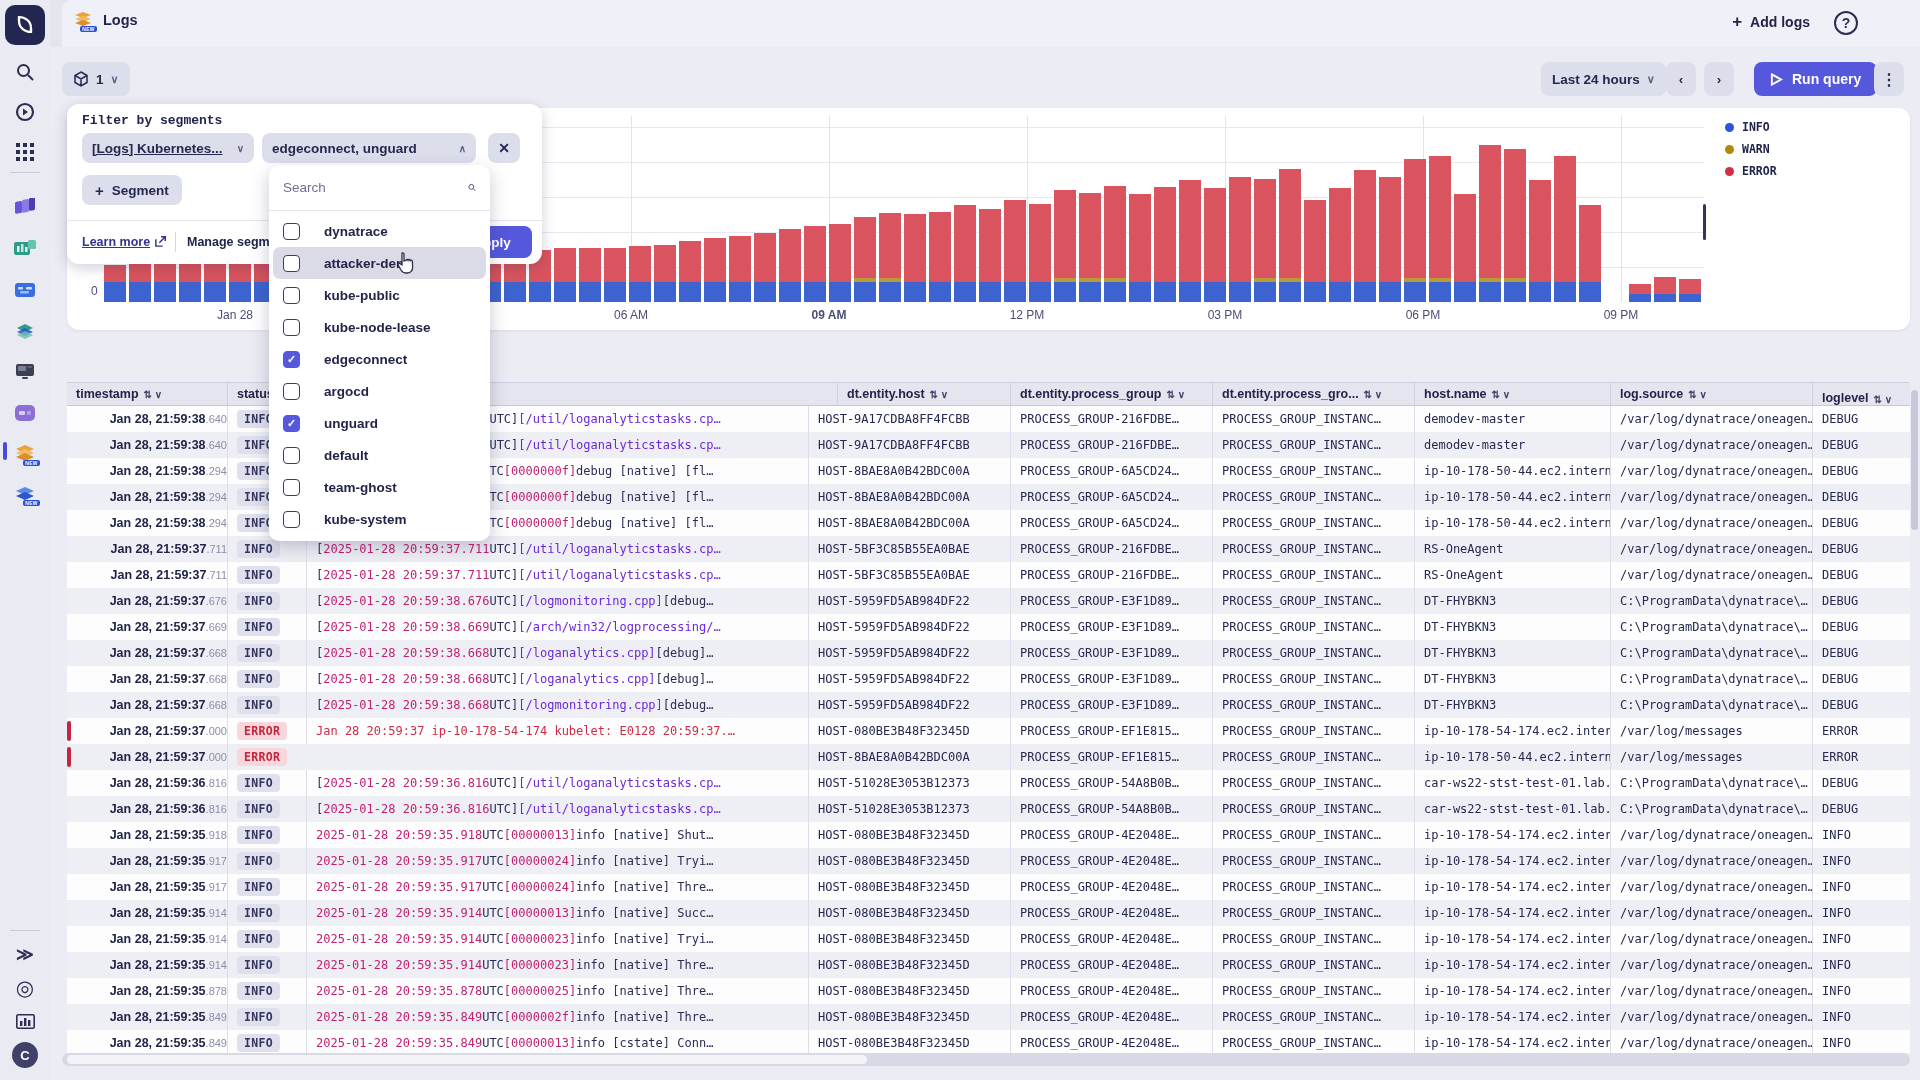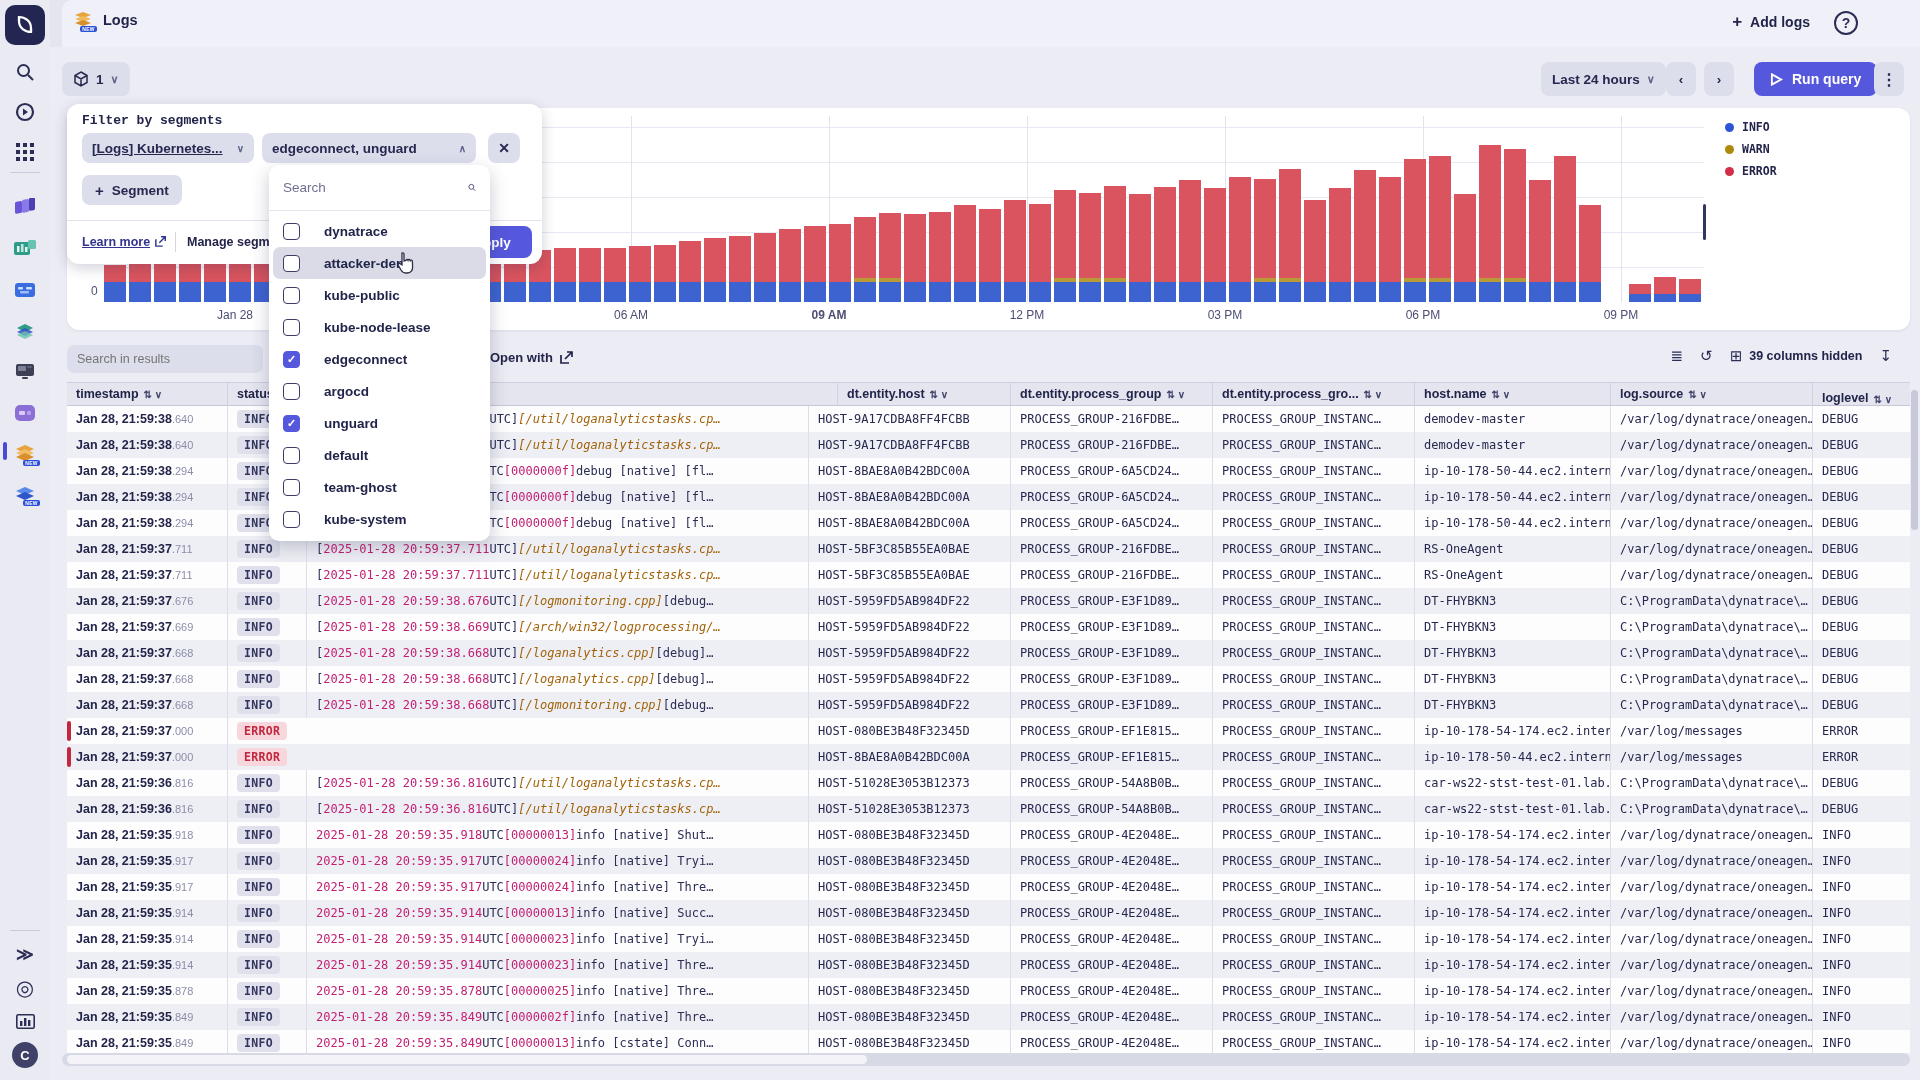--- a/index.html
+++ b/index.html
@@ -97,28 +97,28 @@
         font-size:12.5px; font-weight:bold; color:#22244a; border-left:1px solid #cfd1e0; overflow:hidden; white-space:nowrap; }
   .th:first-child { border-left:0; }
   .sortg { font-size:10px; color:#41436b; }
   .tbody { left:67px; top:406px; width:1843px; height:647px; overflow:hidden; z-index:3; }
   .tr { position:absolute; left:0; width:1843px; height:26px; }
   .tr.even { background:#fdfdfe; }
   .tr.odd  { background:#eeeff5; }
   .td { position:absolute; top:0; height:26px; display:flex; align-items:center; padding-left:9px;
         overflow:hidden; white-space:nowrap; border-left:1px solid #dddee9;
         font-family:"DejaVu Sans Mono", monospace; font-size:12px; color:#26284f; }
-  .td.first { border-left:0; }
+  .td.first { border-left:0;justify-content:flex-end; }
   .tsmain { font-family:"Liberation Sans", sans-serif; font-weight:bold; font-size:12.5px; color:#22244a; }
   .tsms { font-family:"Liberation Sans", sans-serif; font-size:11px; color:#8b8da8; }
   .badge { font-size:11.5px; font-weight:bold; padding:2px 7px; border-radius:4px; letter-spacing:.3px; }
   .badge.info { background:#dfe0ec; color:#33355e; }
   .badge.error { background:#f8d7dc; color:#c2273f; }
   .errbar { position:absolute; left:0; top:3px; width:4px; height:20px; background:#c2273f; border-radius:2px; }
-  .seg-d { color:#2b2d55; } .seg-p { color:#c01f72; } .seg-t { color:#a16207;font-style:italic; } .seg-r { color:#cf2c47; }
+  .seg-d { color:#2b2d55; } .seg-p { color:#c01f72; } .seg-t { color:#6d28d9; } .seg-r { color:#cf2c47; }
 
   
   .hscroll-track { left:62px; top:1053px; width:1848px; height:13px; background:#d7d9e5; border-radius:7px; z-index:20; }
   .hscroll-thumb { position:absolute; left:5px; top:2px; width:800px; height:9px; background:#f4f4f8; border-radius:5px; }
   .vscroll-thumb { left:1911px; top:390px; width:7px; height:140px; background:#c7c9da; border-radius:4px; z-index:20; }
 
   svg { display:block; }
 </style>
 </head>
 <body>
@@ -473,38 +473,20 @@
           <div class="dot" style="background: rgb(173, 138, 11);"></div>
           <span>WARN</span>
         </div>
         <div class="legend-item">
           <div class="dot" style="background: rgb(210, 45, 73);"></div>
           <span>ERROR</span>
         </div>
       </div>
   </div>
 
-  <div class="abs resrow">
-    <input class="res-search" placeholder="Search in results" style="">
-    <div class="openwith">
-      <span>Open with</span>
-      <svg width="14" height="14" viewBox="0 0 14 14">
-          <path d="M1 5 L1 13 L9 13 M5 9 L12 2 M7 2 L12 2 L12 7" fill="none" stroke="#22244a" stroke-width="1.7"></path>
-        </svg>
-    </div>
-    <div class="res-icons">
-      <span>≣</span>
-      <span>↺</span>
-      <span style="display:flex; align-items:center; gap:7px;">
-        <span>⊞</span>
-        <span class="colhidden">39 columns hidden</span>
-      </span>
-      <span>↧</span>
-    </div>
-  </div>
 
   <div class="abs thead" id="thead">
       <div class="th first" style="left: 0px; width: 160px;">
         <span>timestamp</span>
         <span class="sortg">⇅ ∨</span>
       </div>
       <div class="th" style="left: 160px; width: 79px;">
         <span>status</span>
         <span class="sortg">⇅ ∨</span>
       </div>
@@ -795,20 +777,23 @@
         <div class="td" style="left: 1745px; width: 98px;">DEBUG</div>
       </div>
       <div class="tr even" style="top: 312px;">
         <div class="errbar"></div>
         <div class="td first" style="left: 0px; width: 160px;">
           <span class="tsmain">Jan 28, 21:59:37</span>
           <span class="tsms">.000</span>
         </div>
         <div class="td" style="left: 160px; width: 79px;">
           <span class="badge error">ERROR</span>
+        </div>
+        <div class="td" style="left: 239px; width: 502px;">
+          <span class="seg-r">Jan 28 20:59:37 ip-10-178-54-174 kubelet: E0128 20:59:37.…</span>
         </div>
         <div class="td" style="left: 741px; width: 202px;">HOST-080BE3B48F32345D</div>
         <div class="td" style="left: 943px; width: 202px;">PROCESS_GROUP-EF1E815…</div>
         <div class="td" style="left: 1145px; width: 202px;">PROCESS_GROUP_INSTANC…</div>
         <div class="td" style="left: 1347px; width: 196px;">ip-10-178-54-174.ec2.inter…</div>
         <div class="td" style="left: 1543px; width: 202px;">/var/log/messages</div>
         <div class="td" style="left: 1745px; width: 98px;">ERROR</div>
       </div>
       <div class="tr odd" style="top: 338px;">
         <div class="errbar"></div>

